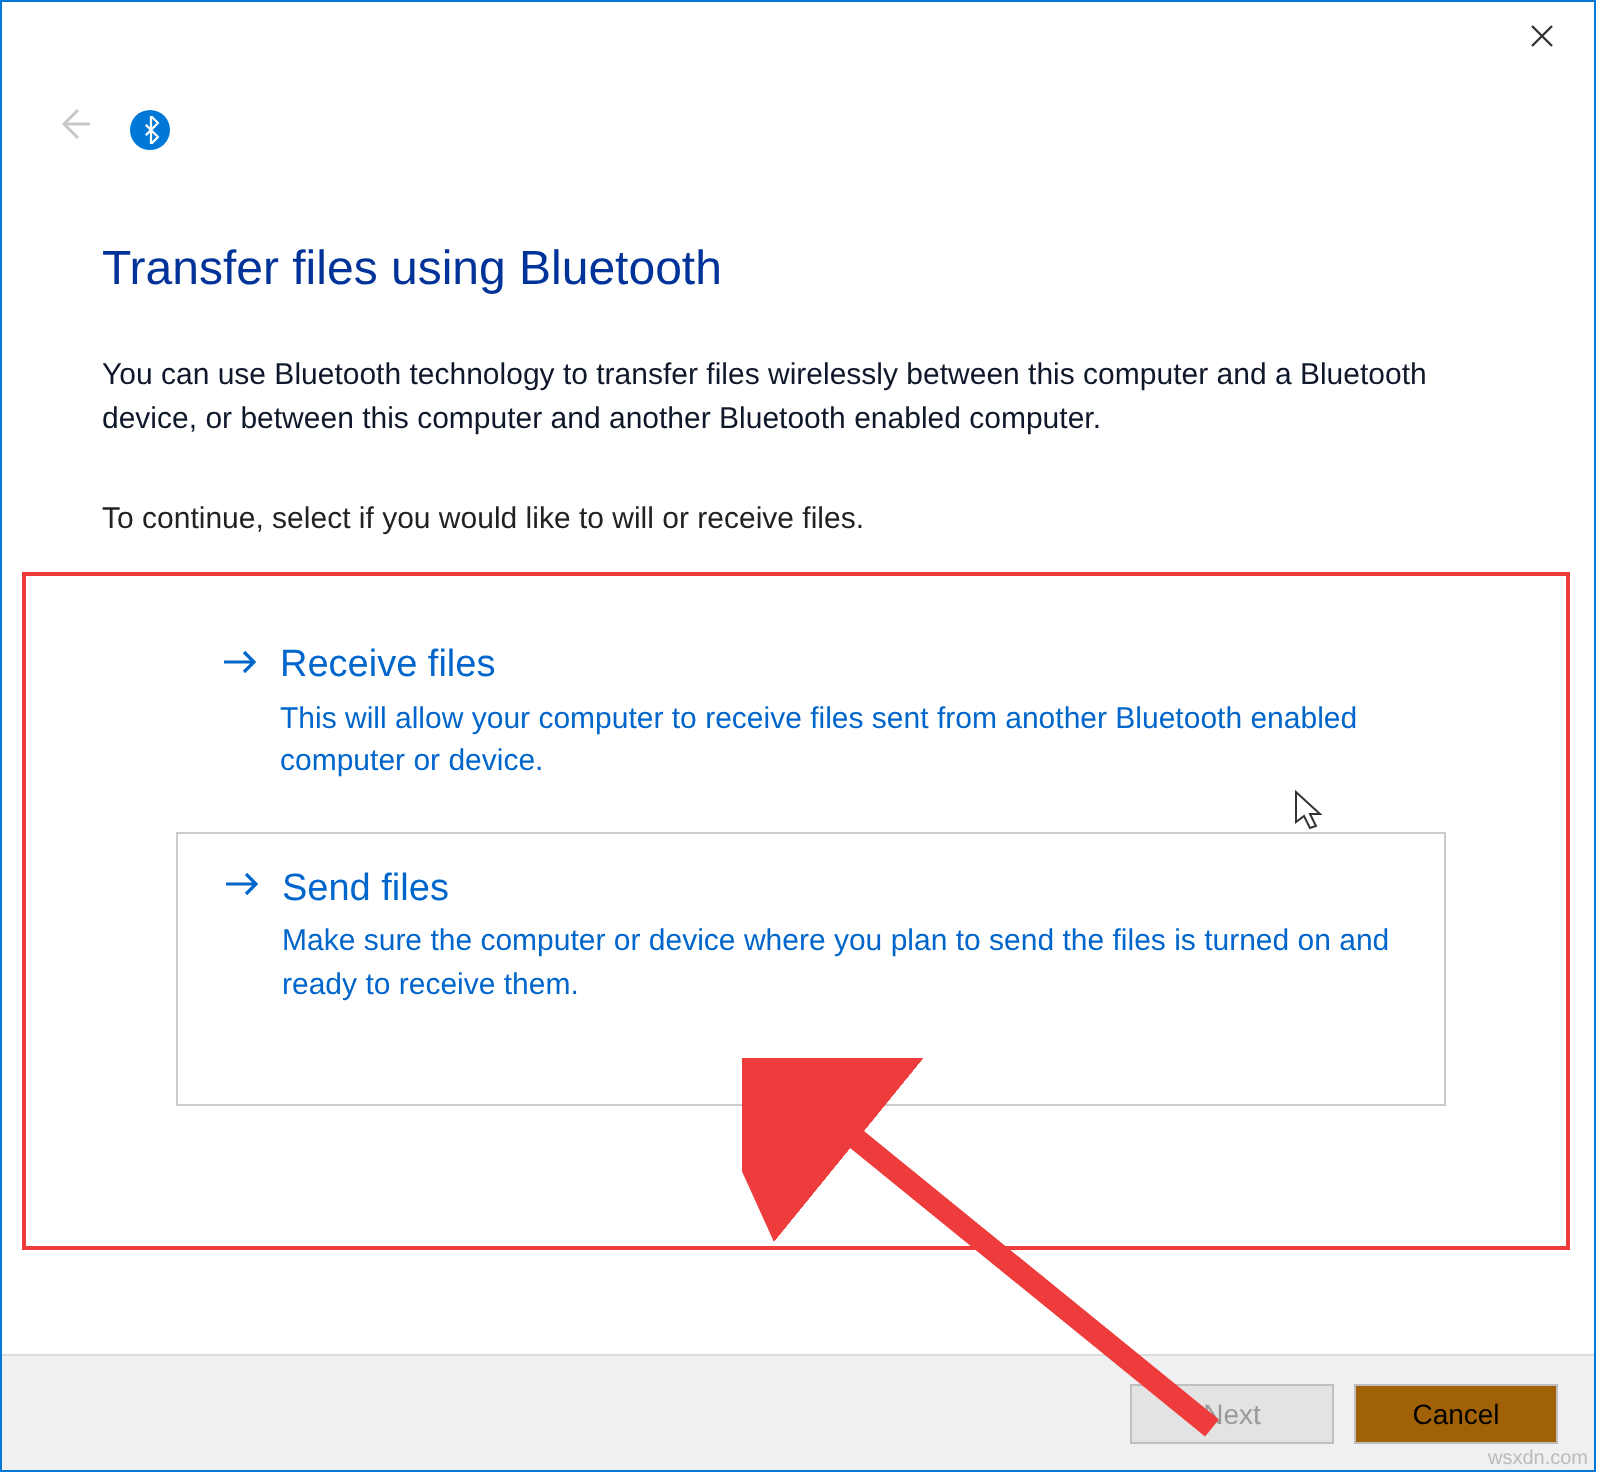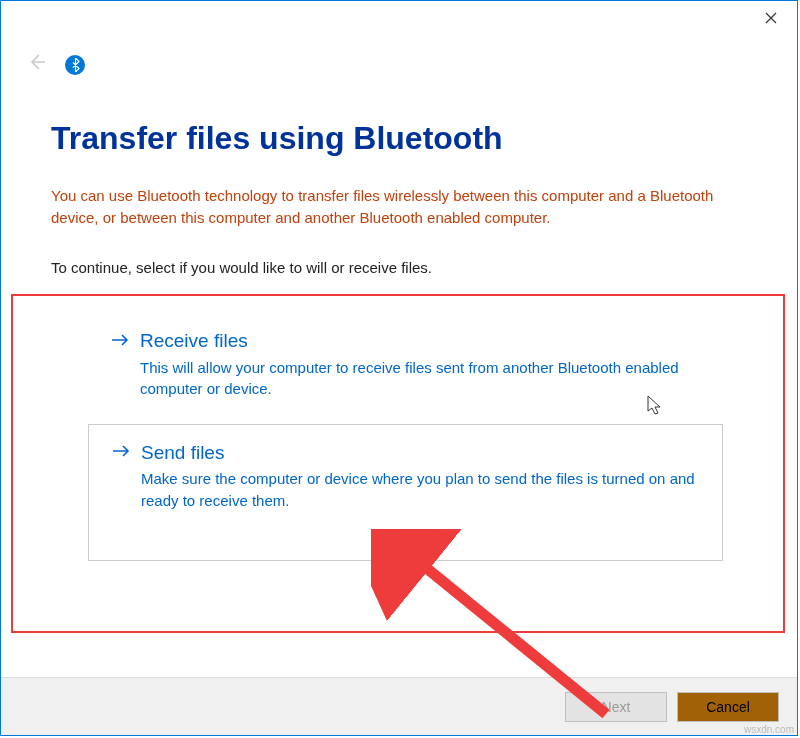--- a/index.html
+++ b/index.html
@@ -61,27 +61,27 @@
     }
     .header-title {
       font-size: 15px;
       color: #333;
     }
     .content {
       padding: 38px 50px 0 50px;
     }
     .page-title {
       color: #003399;
-      font-size: 32px;
-      font-weight: 700;
+      font-size: 24px;
+      font-weight: 400;
       margin-bottom: 28px;
     }
     .intro-text {
       font-size: 15px;
-      color: #c2410c;
+      color: #0f172a;
       line-height: 1.45;
       margin-bottom: 30px;
     }
     .instruction-text {
       font-size: 15px;
       color: #222;
       margin-bottom: 18px;
     }
     .highlight-box {
       border: 2px solid #ee3b3b;

